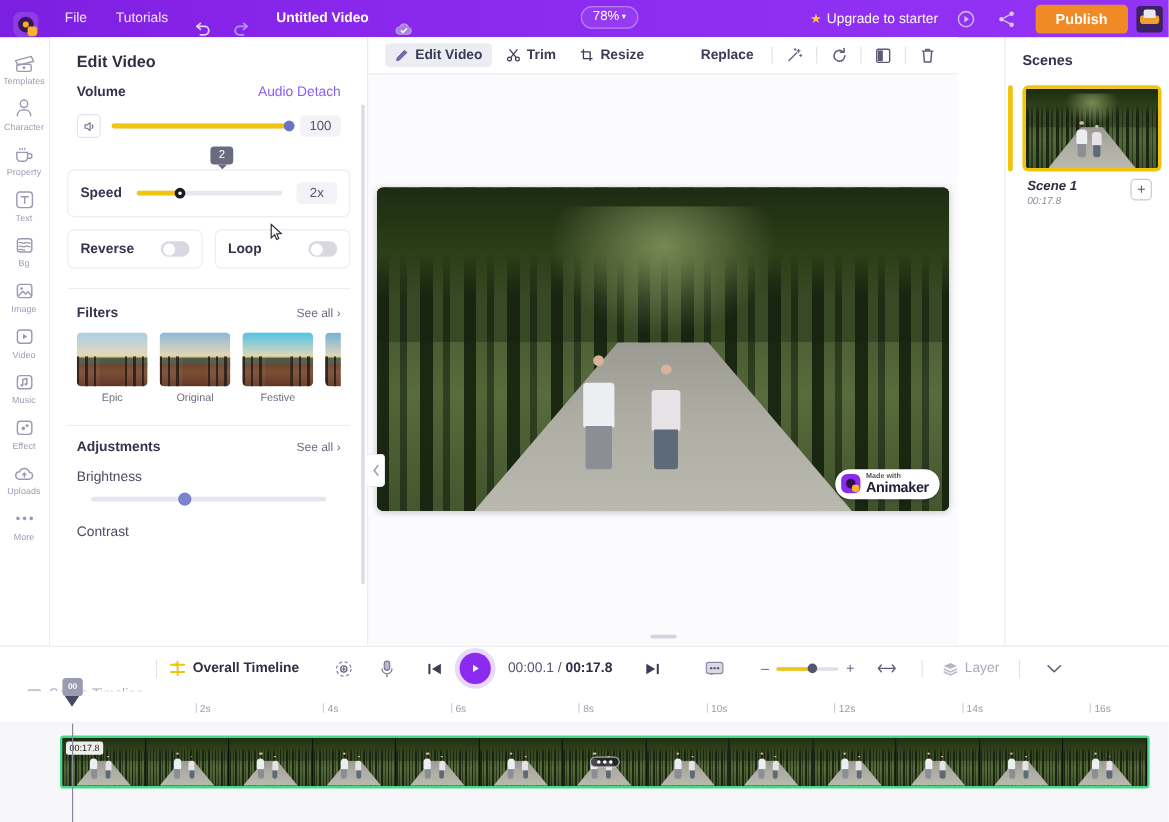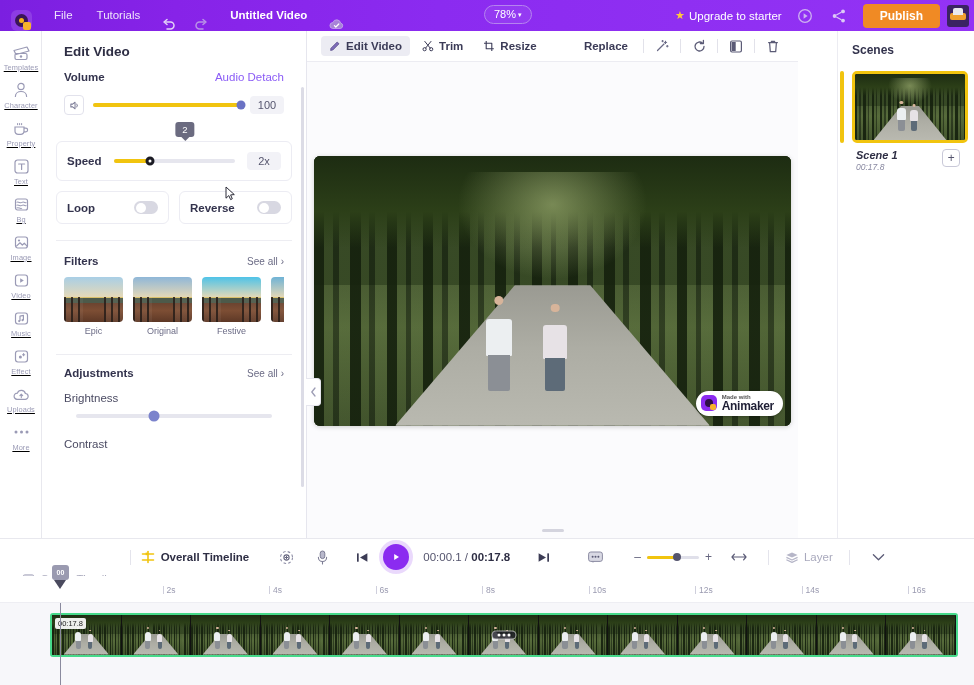--- a/index.html
+++ b/index.html
@@ -60,23 +60,22 @@
   }
   .avatar-hat::before{content:"";position:absolute;width:16px;height:7px;background:#f0a030;border-radius:2px;top:8px;}
   .avatar-hat::after{content:"";position:absolute;width:10px;height:7px;background:#e9e9ee;border-radius:2px 2px 0 0;top:3px;}
 
   
   .body-row { flex: 1 1 auto; display: flex; min-height:0; }
 
   
   .rail {
     width: 42px; flex:0 0 42px; background:#fff; border-right:1px solid #e8e8ee;
-    display:flex; flex-direction:column; align-items:flex-start; padding-top: 6px;
+    display:flex; flex-direction:column; align-items:flex-end; padding-top: 6px;
     overflow:hidden;
-    text-decoration:underline;
   }
   .rail-item { width:42px; padding: 5px 0 3px 0; text-align:center; cursor:pointer; }
   .rail-ico {
     width:20px;height:20px;margin:0 auto 1px auto; display:flex;align-items:center;justify-content:center;
     color:#9a9ab5;
   }
   .rail-lbl { font-size: 7.4px; color:#9a9ab5; letter-spacing:.1px; }
 
   
   .panel {
@@ -519,25 +518,25 @@
           <div class="tooltip">2</div>
           <div class="cursor-arrow">
             <svg width="11" height="15" viewBox="0 0 11 15">
                 <path d="M1 1 1 12.2 3.8 9.6 5.6 13.6 7.3 12.8 5.6 8.9 9.3 8.6z" fill="#fff" stroke="#2b2b38" stroke-width="1"></path>
               </svg>
           </div>
         </div>
 
         <div class="toggle-row">
           <div class="toggle-card">
+            <span class="toggle-lbl">Reverse</span>
+            <span class="switch"></span>
+          </div>
+          <div class="toggle-card">
             <span class="toggle-lbl">Loop</span>
-            <span class="switch"></span>
-          </div>
-          <div class="toggle-card">
-            <span class="toggle-lbl">Reverse</span>
             <span class="switch"></span>
           </div>
         </div>
 
         <div class="divider"></div>
 
         <div class="sec" style="margin-top:14px;">
           <div class="row-between">
             <span class="lbl-strong">Filters</span>
             <span class="see-all">

